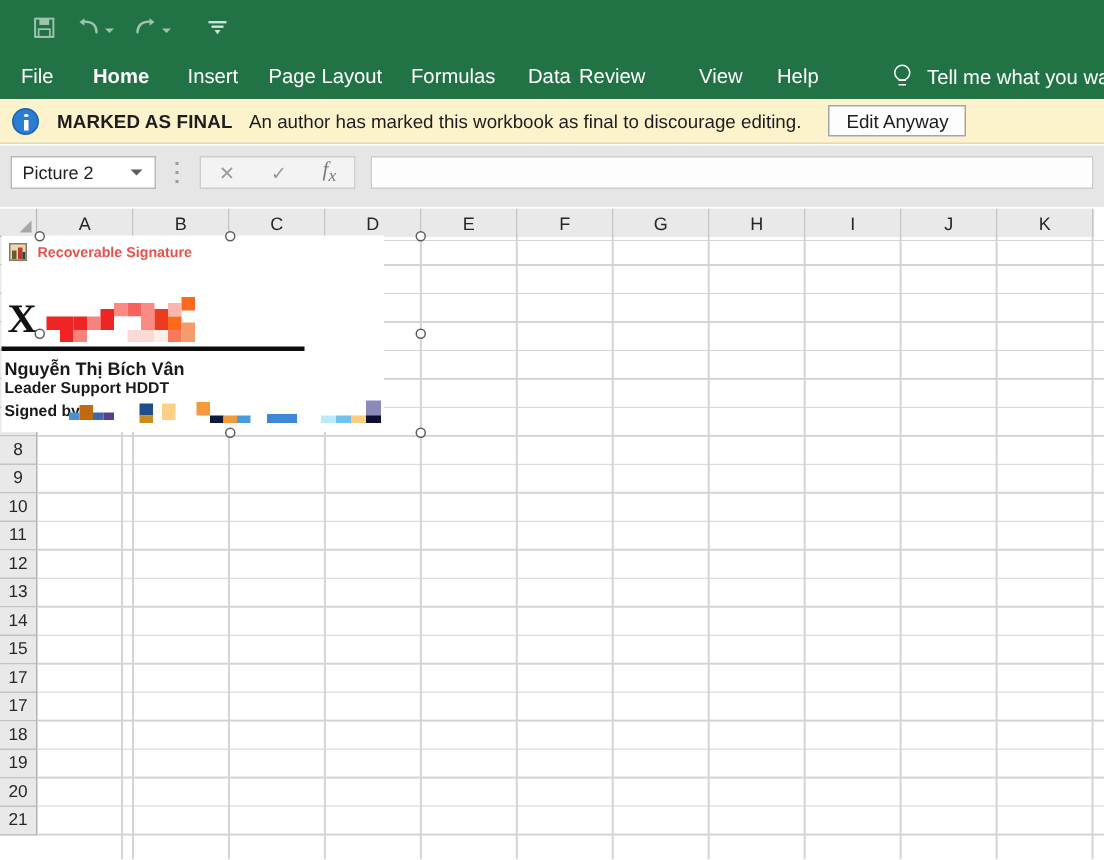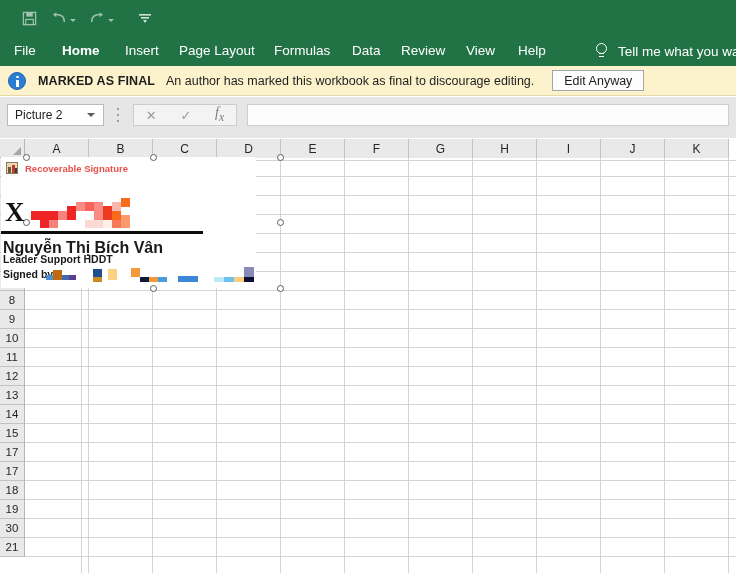--- a/index.html
+++ b/index.html
@@ -217,21 +217,21 @@
     font-size: 27px; color: #111; line-height: 1;
     font-family: "Liberation Serif", serif;
   }
   .blk { position: absolute; }
   .sig-line {
     position: absolute; left: 26px; top: 231px;
     width: 202px; height: 2.5px; background: #0c0c0c;
   }
   .sig-name {
     position: absolute; left: 28px; top: 239px;
-    font-size: 16px; color: #1a1a1a; white-space: nowrap; text-align: right;
+    font-size: 12px; color: #1a1a1a; white-space: nowrap; text-align: right;
   }
   .sig-role {
     position: absolute; left: 28px; top: 253px;
     font-size: 10.5px; color: #1a1a1a; white-space: nowrap;
   }
   .sig-signedby {
     position: absolute; left: 28px; top: 268px;
     font-size: 10.5px; color: #1a1a1a; white-space: nowrap;
   }
 
@@ -282,21 +282,21 @@
   </div>
 
   <div class="ribbon-tabs">
     <div id="tabs-host" style="position:absolute; left:0; top:0; width:661px; height:30px;">
         <div class="rtab" style="position: absolute; left: 14px; top: 0px;">File</div>
         <div class="rtab" style="position: absolute; left: 62px; top: 0px; font-weight: bold;">Home</div>
         <div class="rtab" style="position: absolute; left: 125px; top: 0px;">Insert</div>
         <div class="rtab" style="position: absolute; left: 179px; top: 0px;">Page Layout</div>
         <div class="rtab" style="position: absolute; left: 274px; top: 0px;">Formulas</div>
         <div class="rtab" style="position: absolute; left: 352px; top: 0px;">Data</div>
-        <div class="rtab" style="position: absolute; left: 401px; top: 0px;">Review</div>
+        <div class="rtab" style="position: absolute; left: 386px; top: 0px;">Review</div>
         <div class="rtab" style="position: absolute; left: 466px; top: 0px;">View</div>
         <div class="rtab" style="position: absolute; left: 518px; top: 0px;">Help</div>
       </div>
     <div class="tellme-wrap" id="tellme-host" style="position:absolute; left:573px; top:0; height:30px;">
       <span class="bulb">
         <span class="b-circ"></span>
           <span class="b-stem"></span>
           <span class="b-stem2"></span>
       </span>
       <span class="tellme-text">Tell me what you want to</span>
@@ -364,21 +364,21 @@
         <div class="rowhead">10</div>
         <div class="rowhead">11</div>
         <div class="rowhead">12</div>
         <div class="rowhead">13</div>
         <div class="rowhead">14</div>
         <div class="rowhead">15</div>
         <div class="rowhead">17</div>
         <div class="rowhead">17</div>
         <div class="rowhead">18</div>
         <div class="rowhead">19</div>
-        <div class="rowhead">30</div>
+        <div class="rowhead">20</div>
         <div class="rowhead">21</div>
       </div>
     <div class="cells"></div>
 
     <div class="sig-pic" style="left:1px; top:18px;font-weight:bold;">
       <div class="sig-badge-row">
         <span class="sig-badge">
           <span class="bd1"></span>
             <span class="bd2"></span>
             <span class="bd3"></span>

